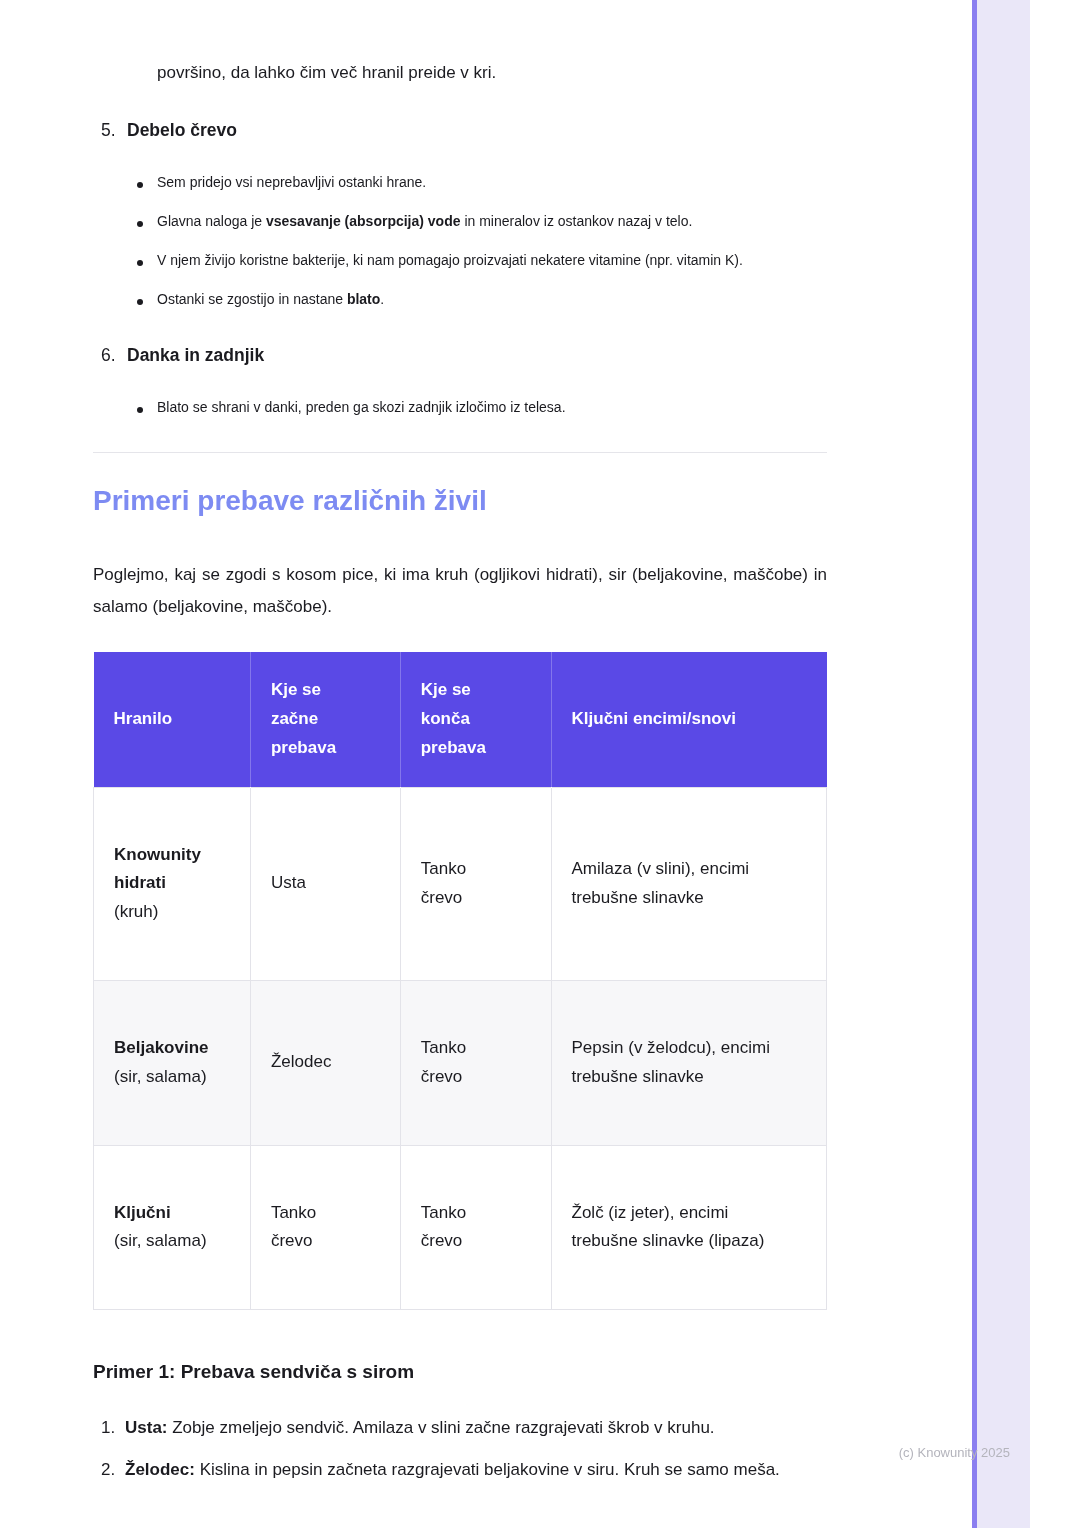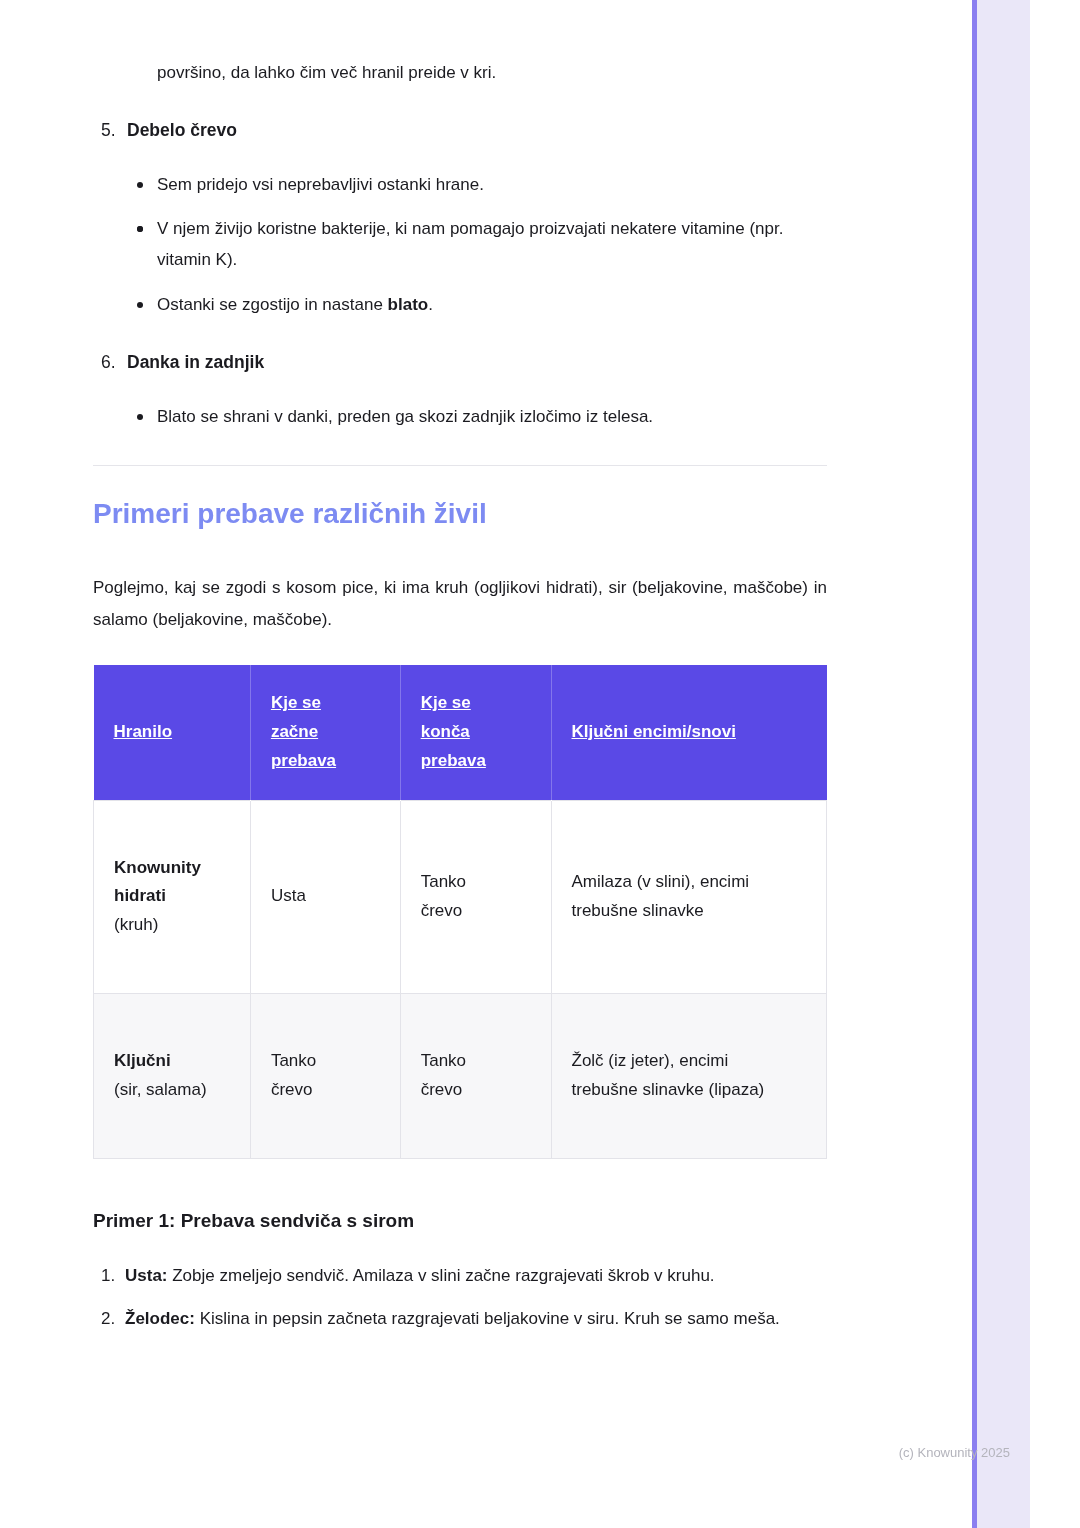--- a/index.html
+++ b/index.html
@@ -28,21 +28,21 @@
     font-size: 17px; line-height: 1.75;
   }
 
   .numbered-title { display: flex; margin-top: 28px; padding-left: 8px; font-size: 17.5px; line-height: 1.6; }
   .numbered-title .num { width: 26px; flex: 0 0 26px; }
   .numbered-title .ttl { font-weight: 700; }
 
   ul.bullets { list-style: none; margin-top: 26px; }
   ul.bullets li {
     position: relative; padding-left: 64px; margin-bottom: 14px;
-    font-size: 17px; line-height: 1.8;
+    font-size: 14px; line-height: 1.8;
   }
   .bullet-dot {
     position: absolute; left: 44px; top: 12px;
     width: 6px; height: 6px; border-radius: 50%;
     background: var(--text, #1b1b20);
   }
 
   .divider { margin-top: 32px; border-top: 1px solid var(--divider, #e5e5ea); }
 
   h1.section-heading {
@@ -56,21 +56,20 @@
     font-size: 17px; line-height: 1.85;
   }
 
   table.digestion-table { margin-top: 30px; width: 734px; border-collapse: collapse; }
   table.digestion-table th {
     background: var(--accent, #5a49e6); color: #ffffff;
     text-align: left; vertical-align: middle;
     font-size: 17px; font-weight: 700; line-height: 1.7;
     padding: 24px 20px; white-space: pre-line;
     border-right: 1px solid rgba(255,255,255,0.25);
-    text-decoration: underline;
   }
   table.digestion-table th:last-child { border-right: none; }
   table.digestion-table td {
     border: 1px solid var(--border, #e3e3e9);
     vertical-align: middle;
     font-size: 17px; line-height: 1.7;
     padding: 24px 20px; white-space: pre-line;
   }
   table.digestion-table tbody tr:nth-child(2) { background: var(--row-alt, #f7f7f9); }
   .col-1 { width: 157px; } .col-2 { width: 150px; } .col-3 { width: 151px; } .col-4 { width: 276px; }
@@ -108,20 +107,21 @@
     <span class="ttl">Debelo črevo</span>
   </div>
 
   <ul class="bullets">
     <li>
       <span class="bullet-dot"></span>
       <span><span>Sem pridejo vsi neprebavljivi ostanki hrane.</span><strong></strong><span></span></span>
     </li>
     <li>
       <span class="bullet-dot"></span>
+      <span><span>Glavna naloga je </span><strong>vsesavanje (absorpcija) vode</strong><span> in mineralov iz ostankov nazaj v telo.</span></span>
     </li>
     <li>
       <span class="bullet-dot"></span>
       <span><span>V njem živijo koristne bakterije, ki nam pomagajo proizvajati nekatere vitamine (npr. vitamin K).</span><strong></strong><span></span></span>
     </li>
     <li>
       <span class="bullet-dot"></span>
       <span><span>Ostanki se zgostijo in nastane </span><strong>blato</strong><span>.</span></span>
     </li>
   </ul>
@@ -165,20 +165,31 @@
           <span class="nutrient-note">(kruh)</span>
         </td>
         <td>Usta</td>
         <td>Tanko
 črevo</td>
         <td>Amilaza (v slini), encimi
 trebušne slinavke</td>
       </tr>
       <tr>
         <td>
+          <span class="nutrient-bold">Beljakovine</span>
+          <span class="nutrient-note">(sir, salama)</span>
+        </td>
+        <td>Želodec</td>
+        <td>Tanko
+črevo</td>
+        <td>Pepsin (v želodcu), encimi
+trebušne slinavke</td>
+      </tr>
+      <tr>
+        <td>
           <span class="nutrient-bold">Ključni</span>
           <span class="nutrient-note">(sir, salama)</span>
         </td>
         <td>Tanko
 črevo</td>
         <td>Tanko
 črevo</td>
         <td>Žolč (iz jeter), encimi
 trebušne slinavke (lipaza)</td>
       </tr>

